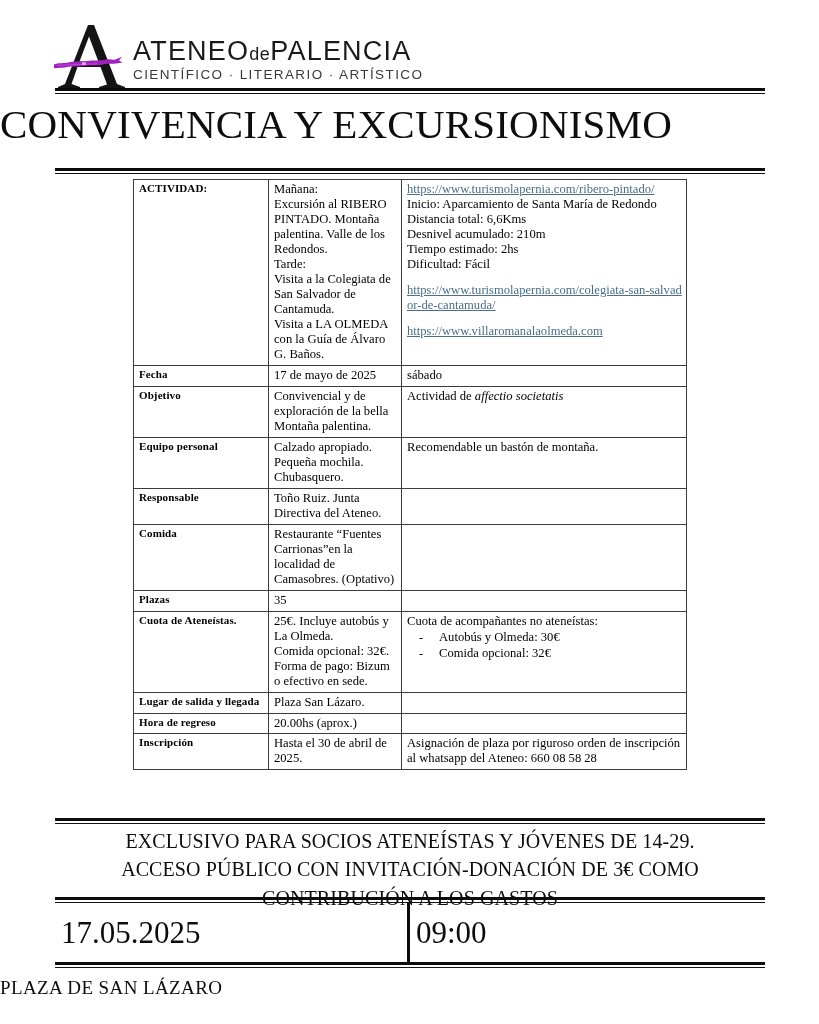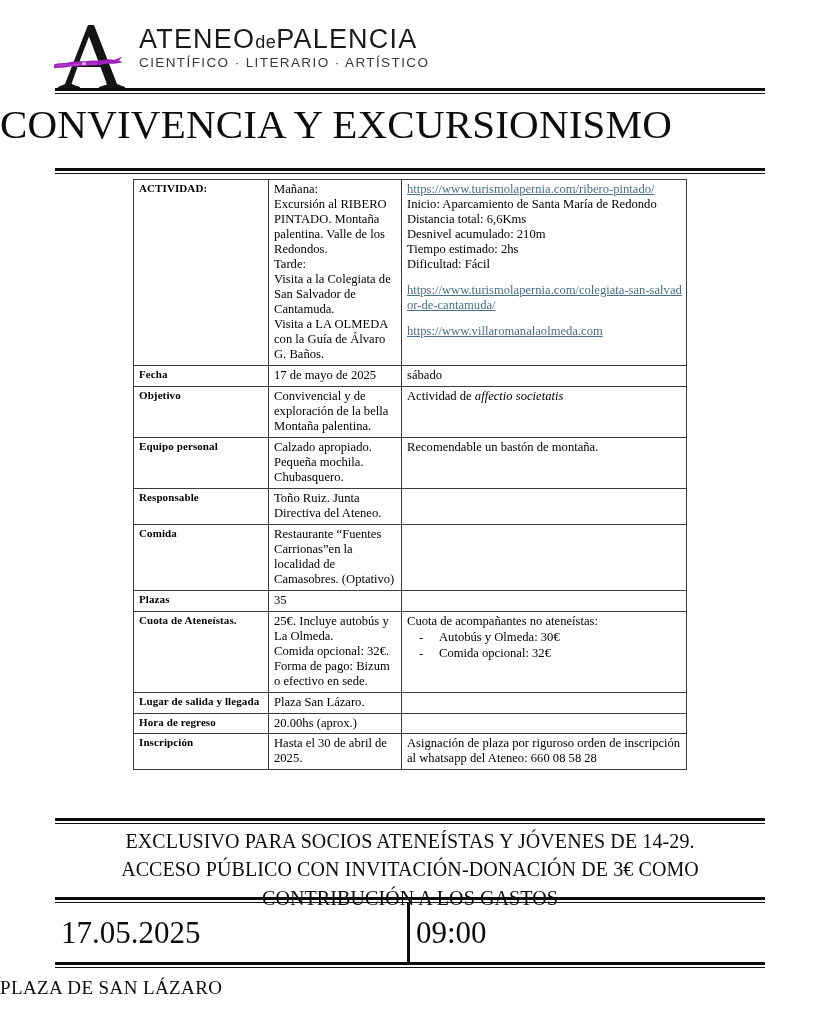--- a/index.html
+++ b/index.html
@@ -46,22 +46,22 @@
   .logo-mark svg { display: block; }
   .brush {
     position: absolute;
     left: -3px;
     top: 34px;
     width: 72px;
     height: 14px;
     pointer-events: none;
   }
   .logo-text {
-    margin-left: 12px;
-    padding-bottom: 20px;
+    margin-left: 6px;
+    padding-bottom: 8px;
   }
   .brand-line1 {
     font-family: "Liberation Sans", sans-serif;
     font-size: 27px;
     letter-spacing: 1.2px;
     line-height: 1;
     color: #1a1a1a;
     white-space: nowrap;
   }
   .brand-line1 .sm {

